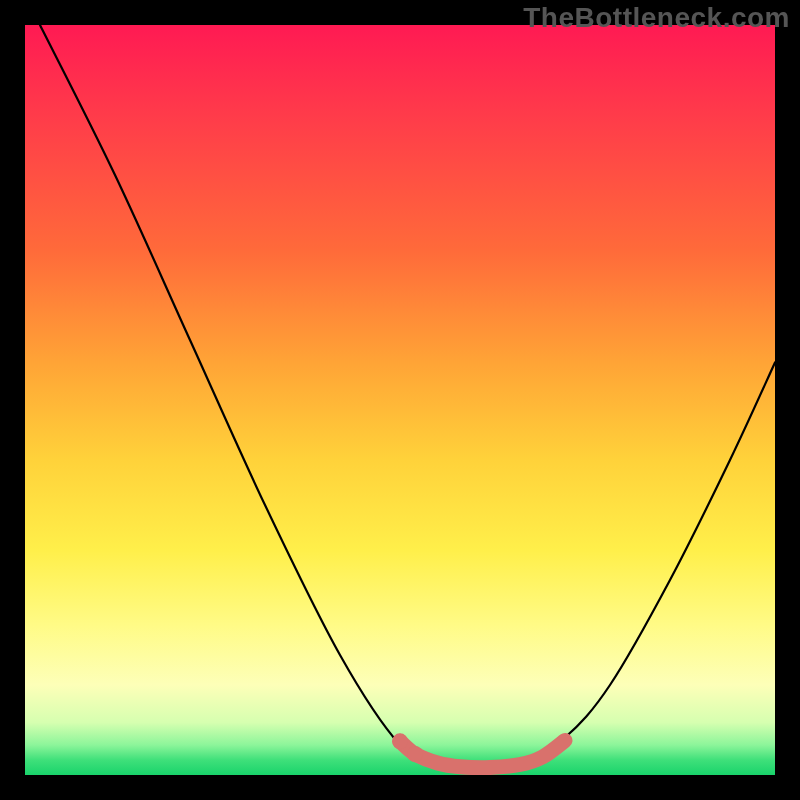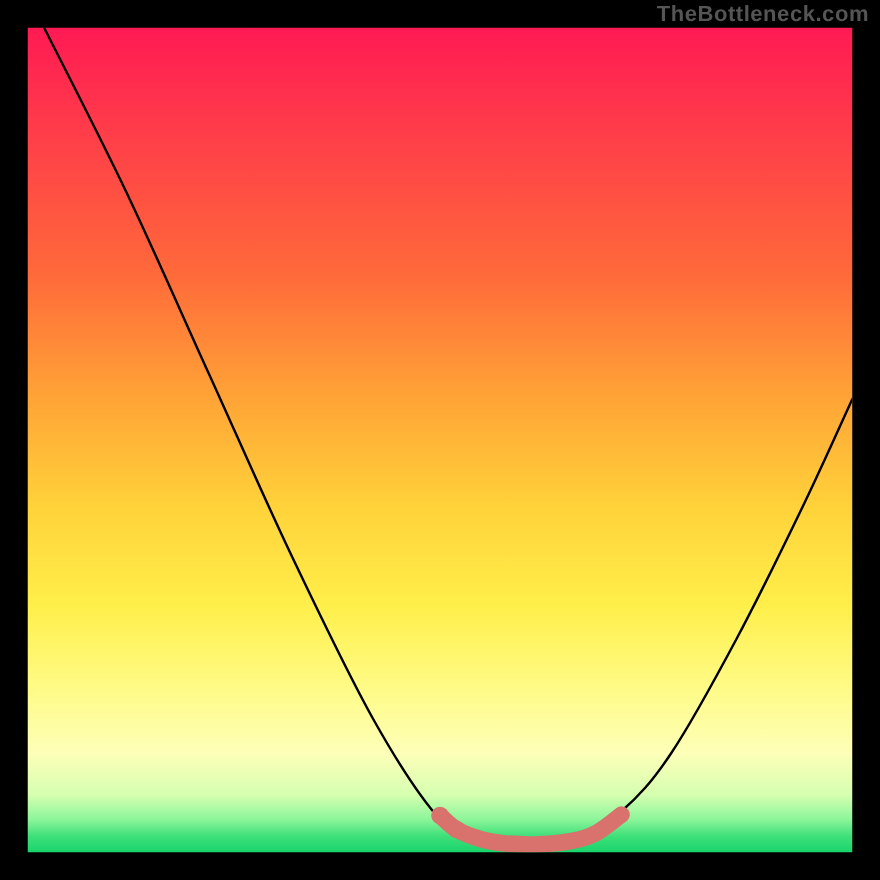--- a/index.html
+++ b/index.html
@@ -15,21 +15,21 @@
     position: relative;
     width: 800px;
     height: 800px;
     background: #000;
   }
   .watermark {
     position: absolute;
     top: 2px;
     right: 10px;
     color: #555;
-    font-size: 20px;
+    font-size: 28px;
     font-weight: 600;
     letter-spacing: 0.5px;
     z-index: 5;
   }
   .plot-frame {
     position: absolute;
     left: 25px;
     top: 25px;
     width: 750px;
     height: 750px;

